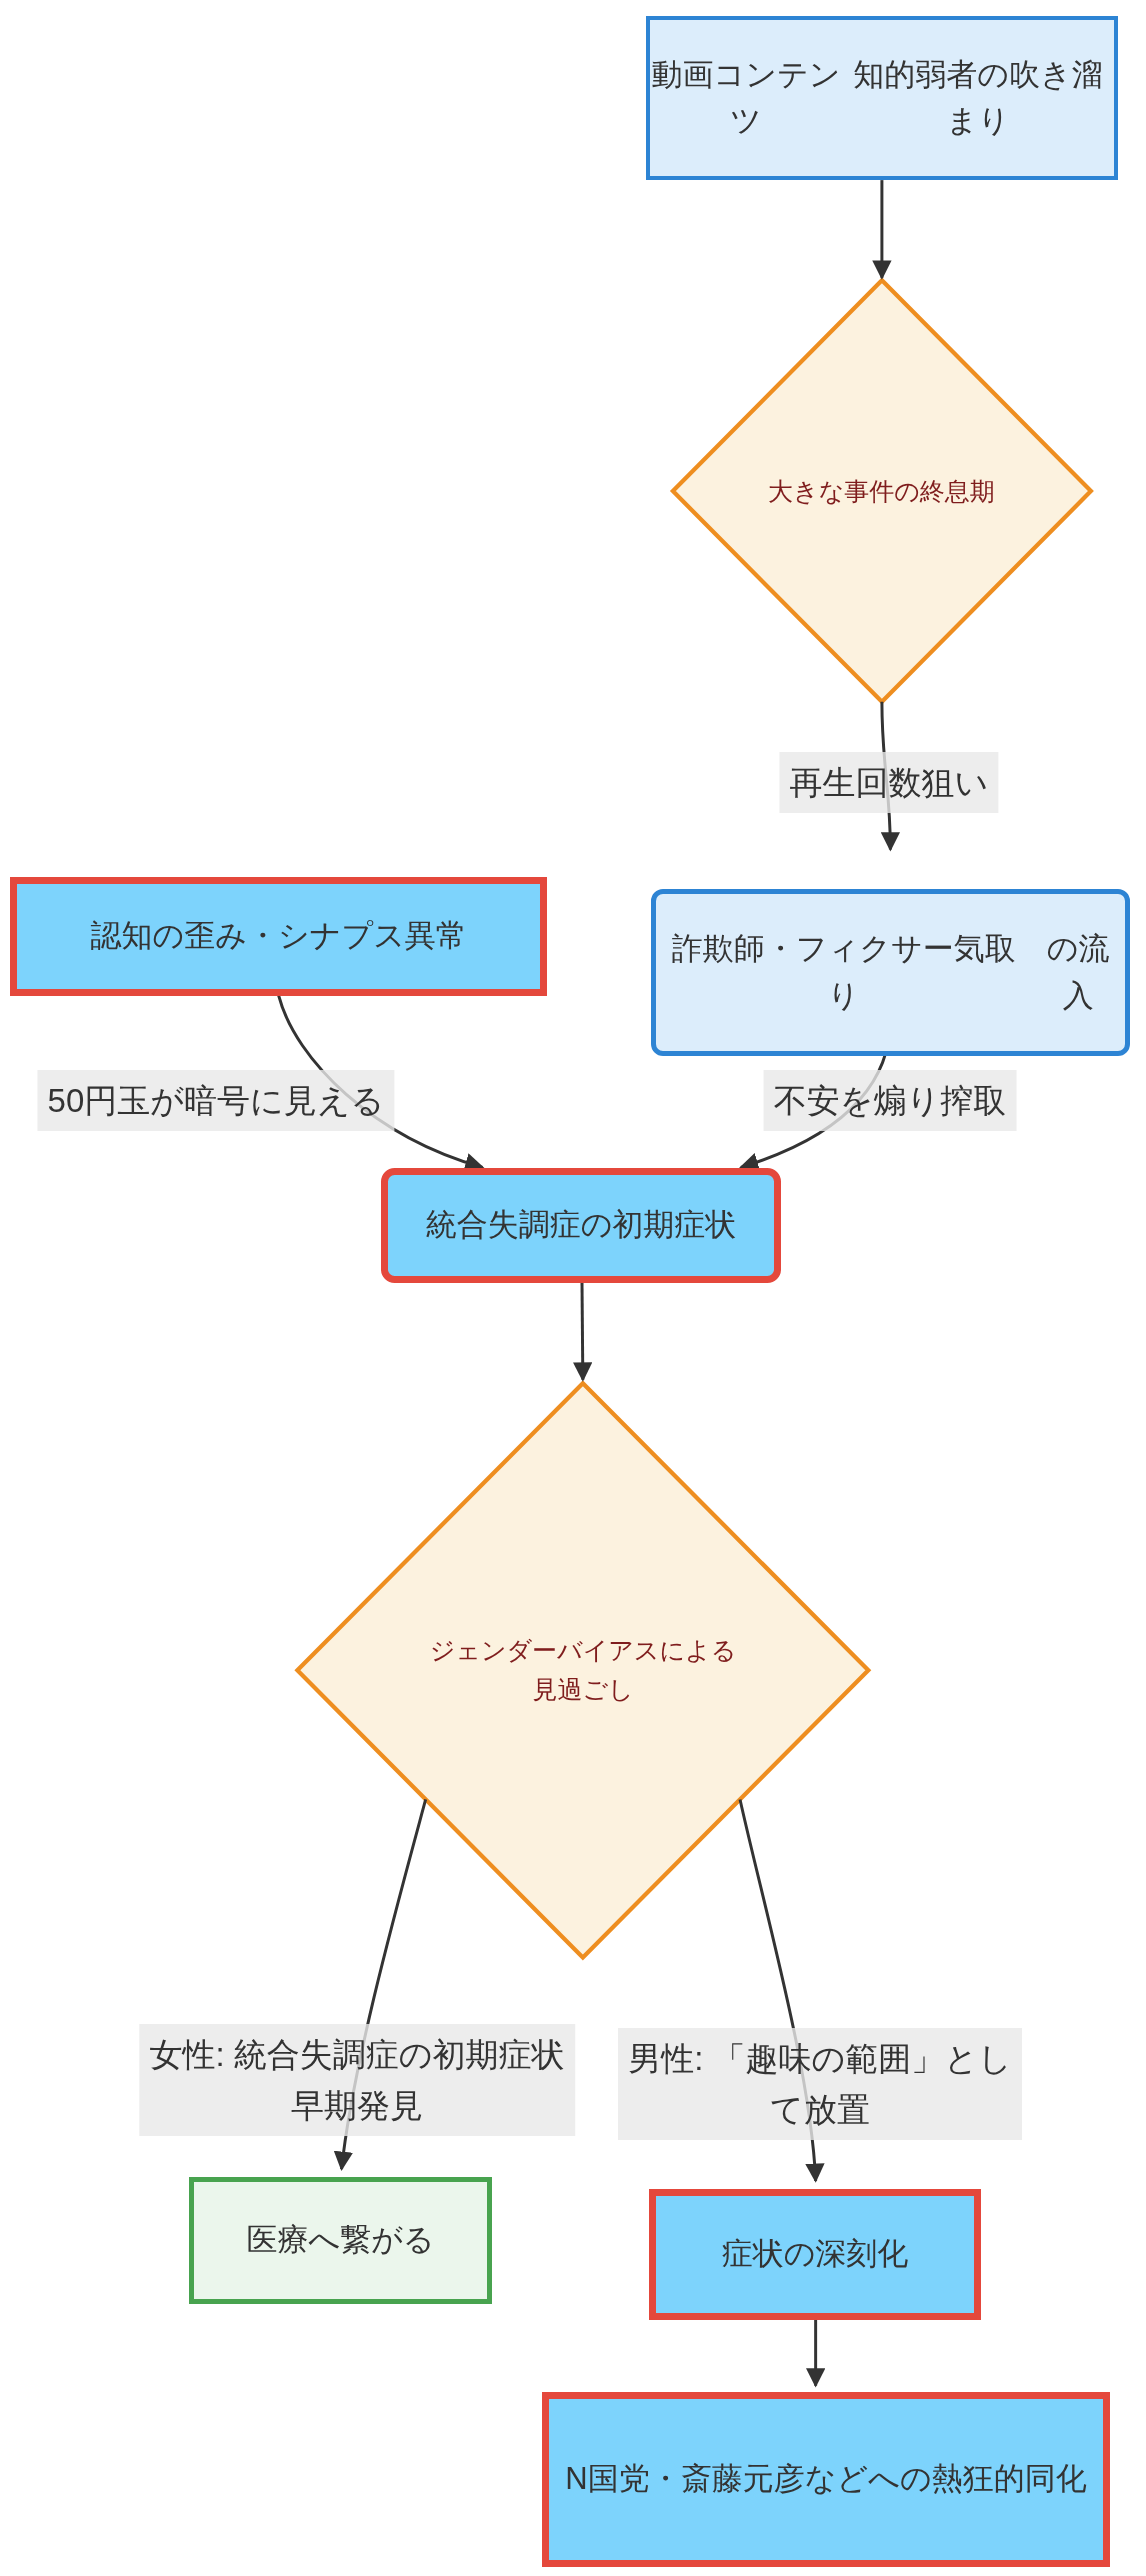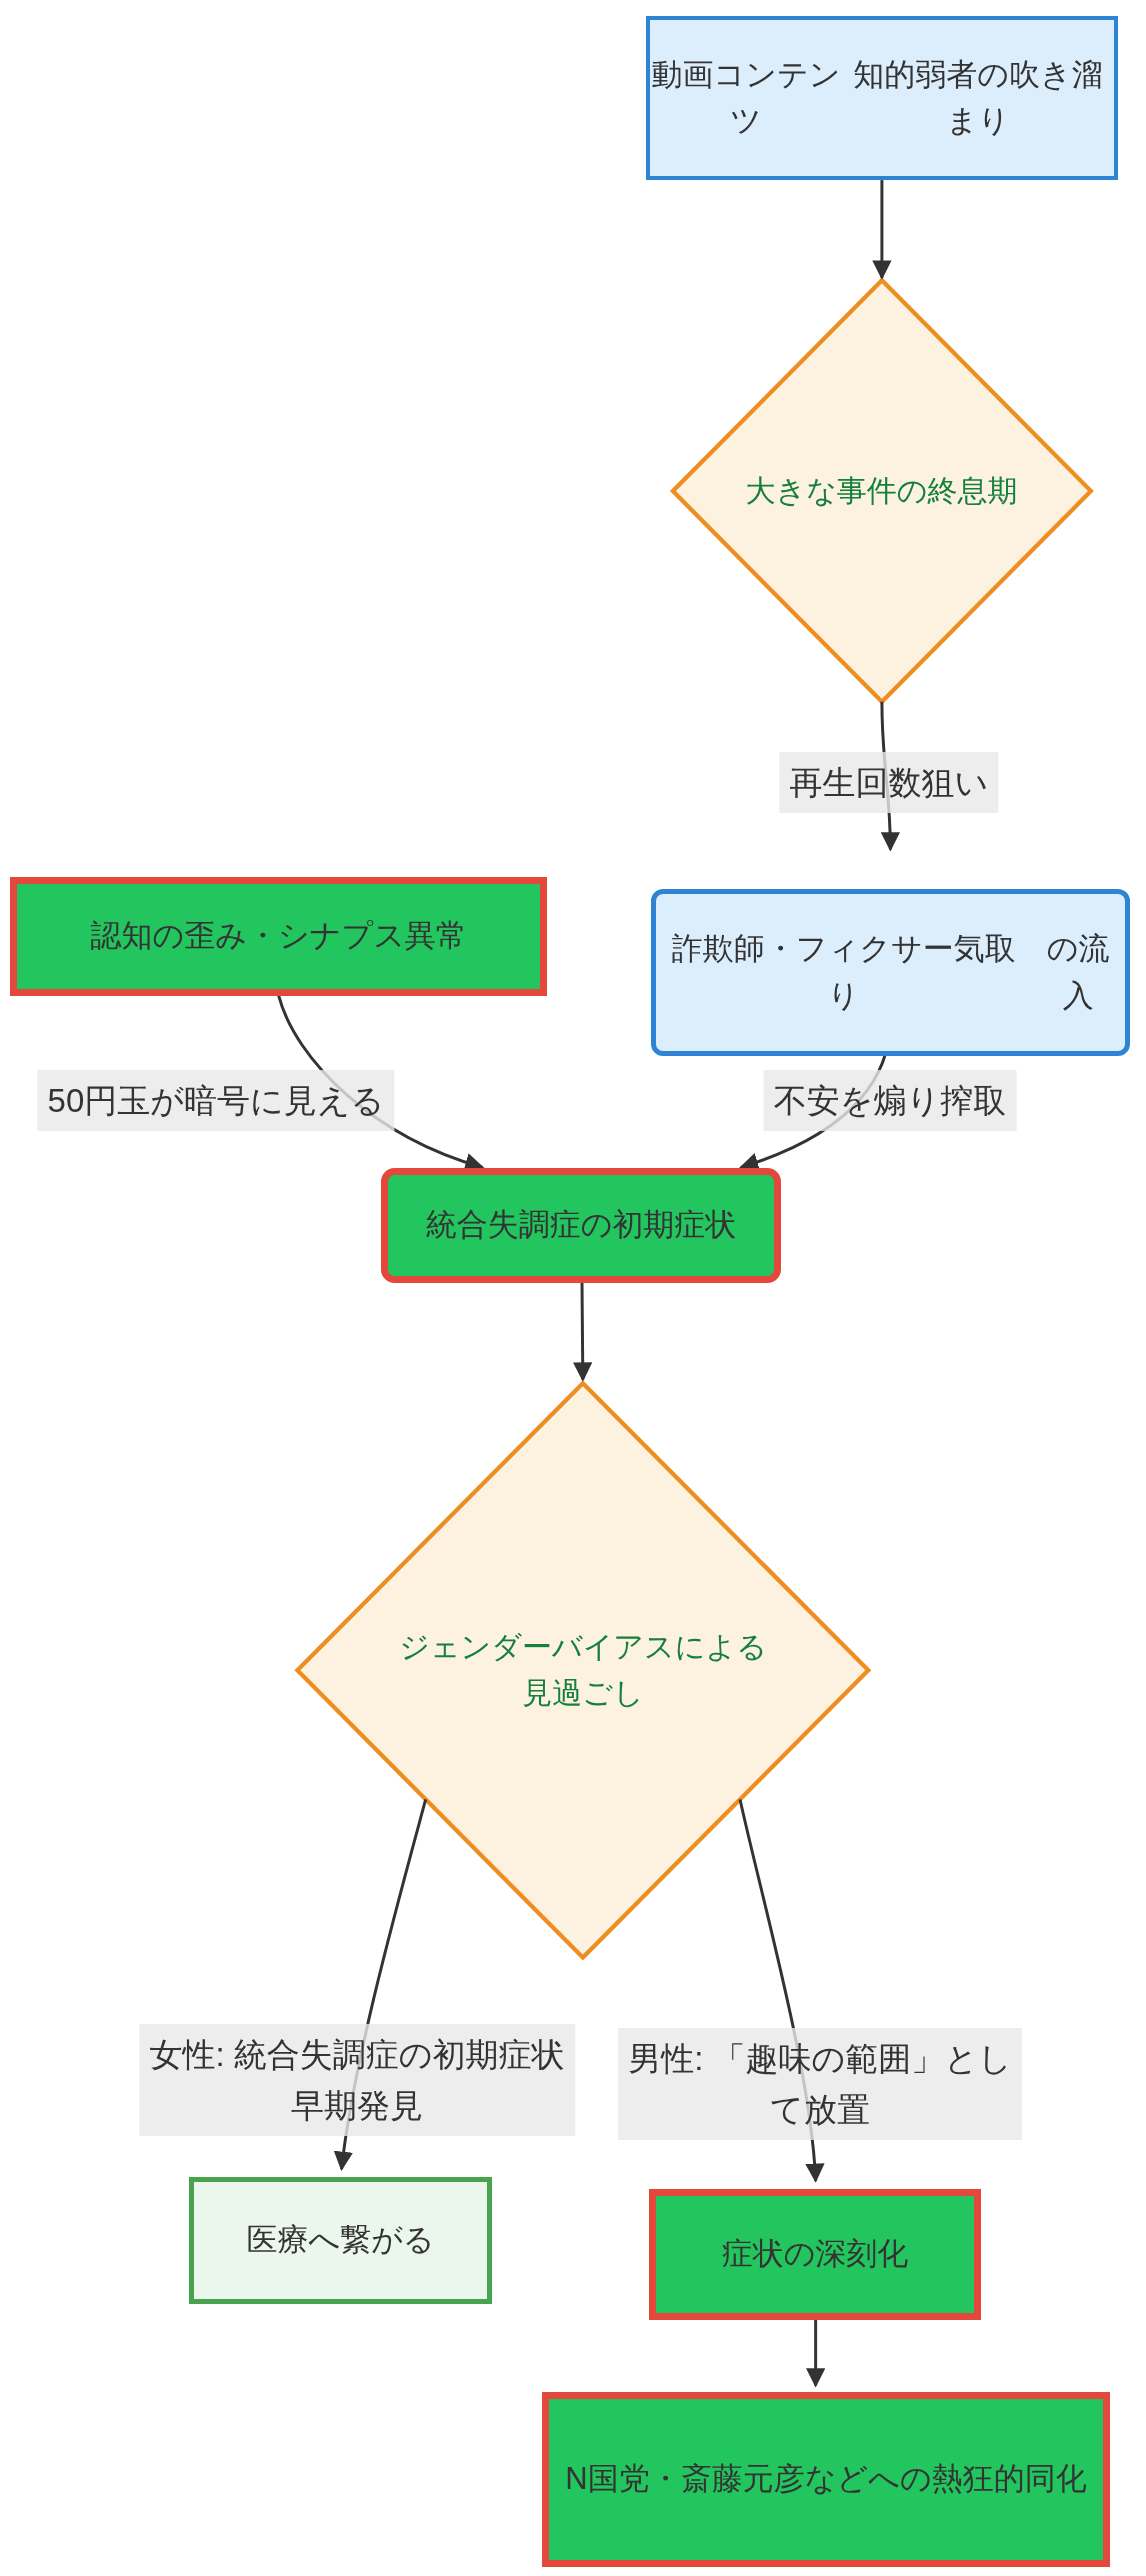--- a/index.html
+++ b/index.html
@@ -21,33 +21,33 @@
     justify-content:center;
     text-align:center;
     font-size:31px;
     line-height:1.5;
     color:#333333;
     box-sizing:border-box;
     background:#ffffff;
   }
   .node.blue   {background:#DCEDFB;border:4.2px solid #2D84D4;}
   .node.blue.rounded{border-width:5.1px;border-radius:12px;margin-top:36px;}
-  .node.redbox {background:#22c55e;border:7.6px solid #E4483C;}
+  .node.redbox {background:#7dd3fc;border:7.6px solid #E4483C;}
   .node.redbox.rounded{border-radius:13.6px;}
   .node.green  {background:#EBF6EC;border:5.1px solid #48A34F;}
   .diamond-text{
     position:absolute;
     display:flex;
     flex-direction:column;
     align-items:center;
     justify-content:center;
     text-align:left;
-    font-size:30px;
+    font-size:25px;
     line-height:1.55;
-    color:#15803d;
+    color:#7f1d1d;
     pointer-events:none;
   }
   .edge-label{
     position:absolute;
     transform:translateX(-50%);
     background:rgba(232,232,232,0.8);
     font-size:33px;
     line-height:1.55;
     padding:5.1px 10.2px;
     text-align:center;

